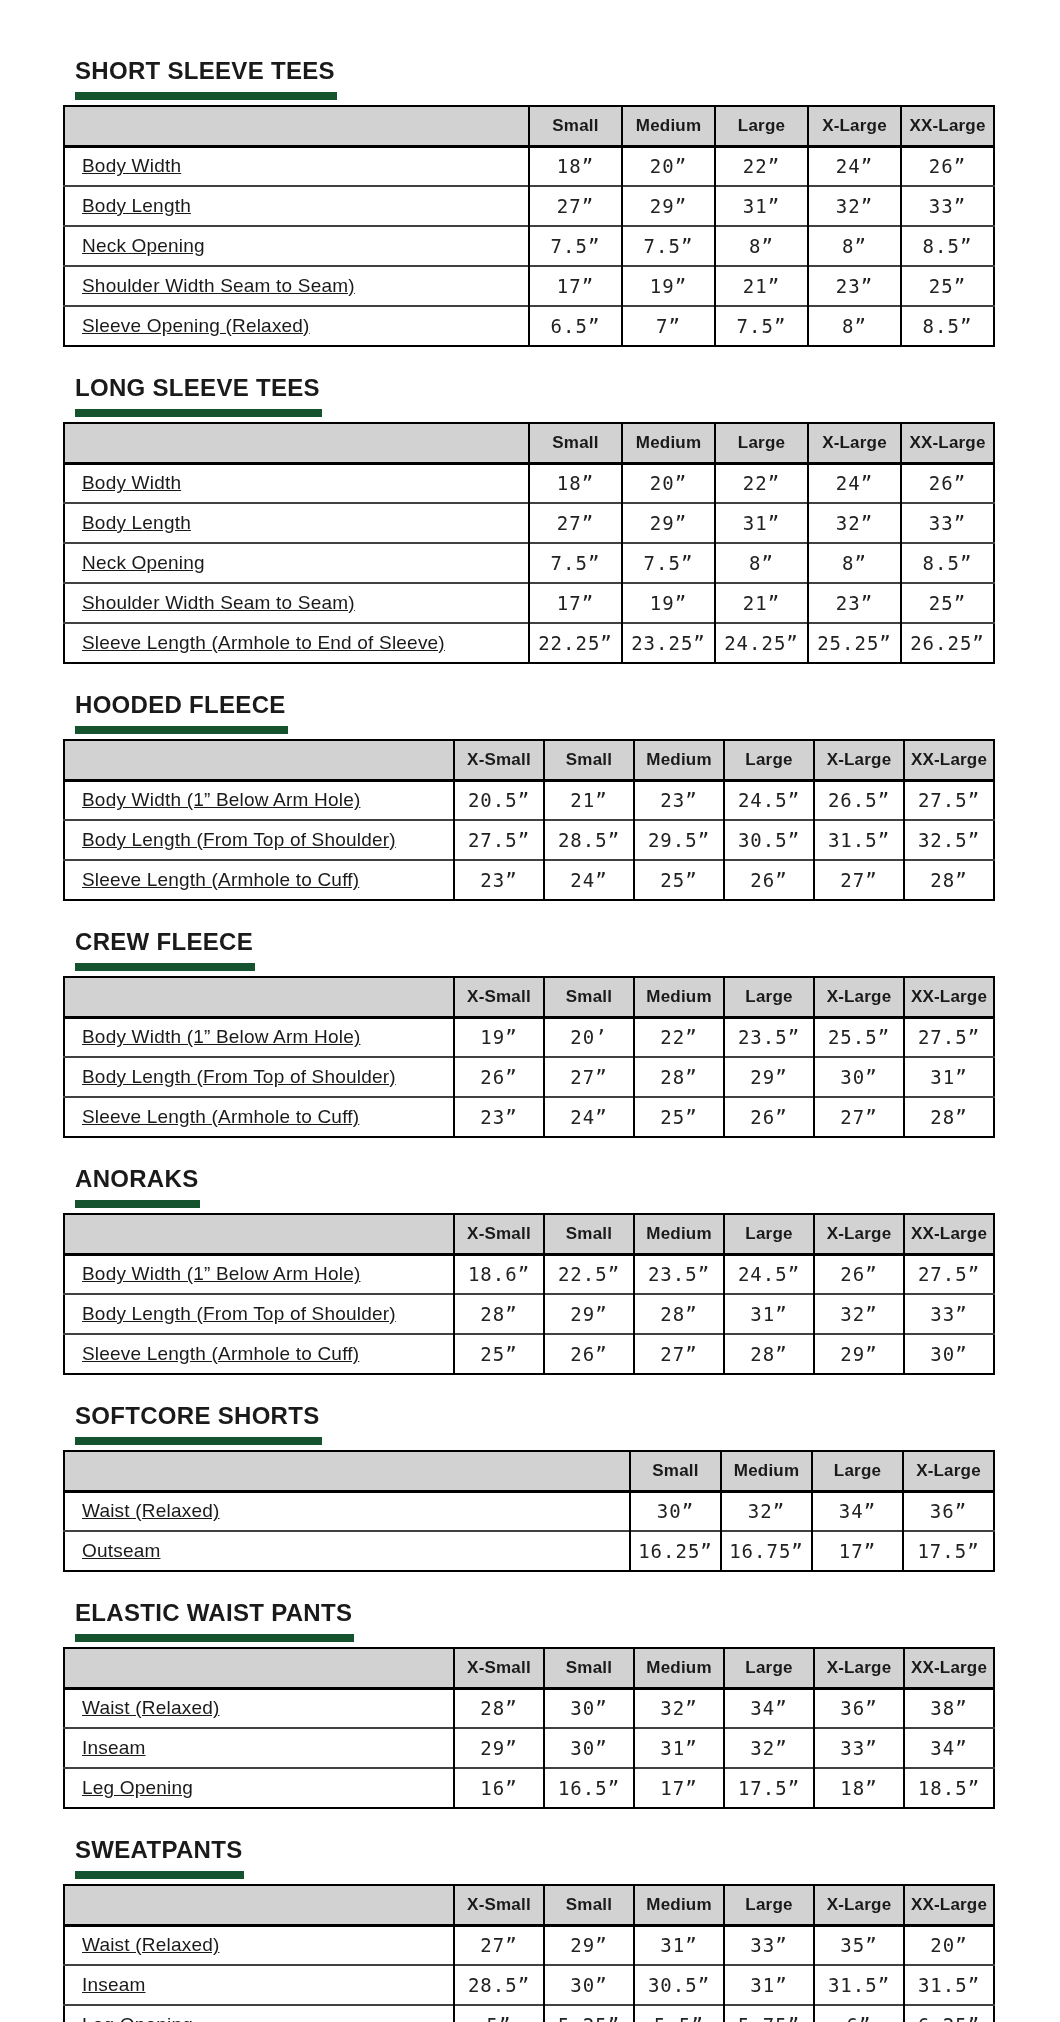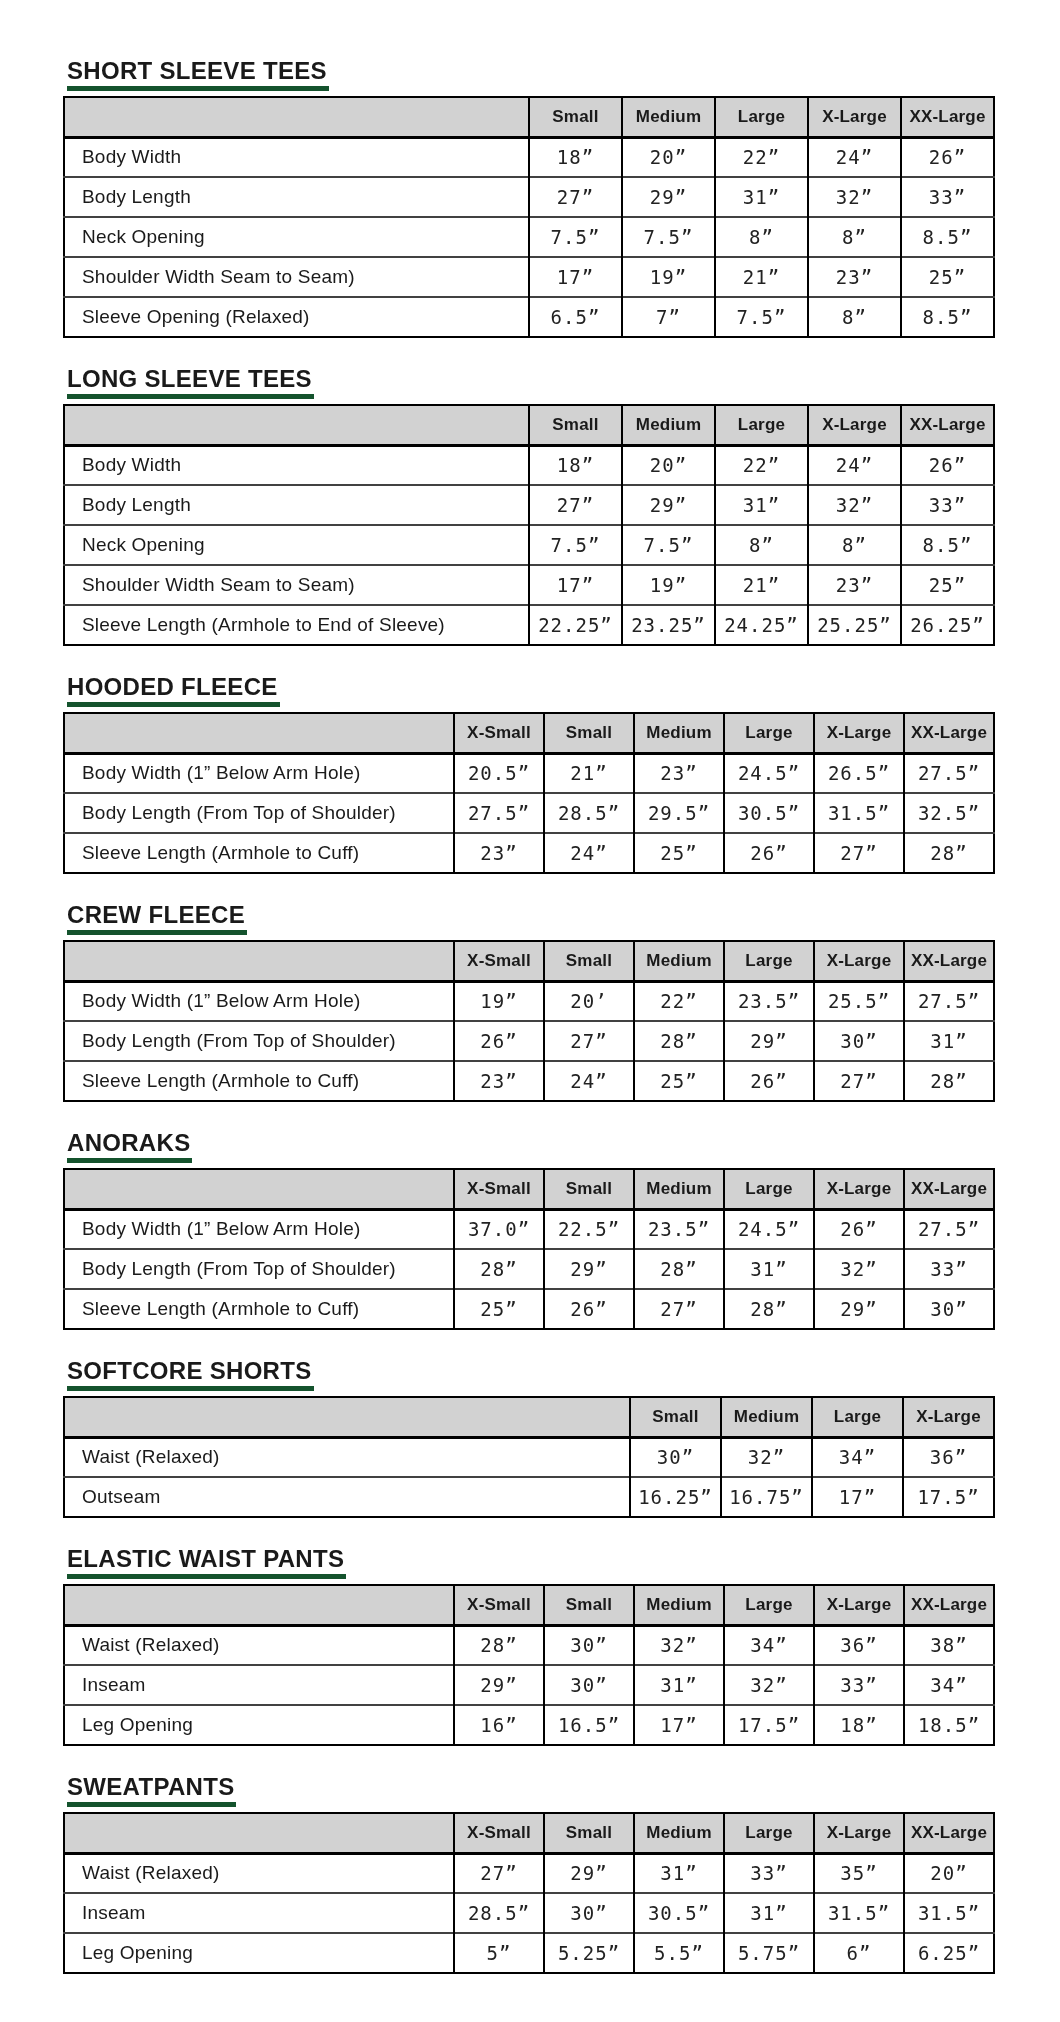--- a/index.html
+++ b/index.html
@@ -13,27 +13,27 @@
     width:1060px;
     box-sizing:border-box;
     padding:58px 67px 40px 63px;
     font-family:"Liberation Sans",sans-serif;
     color:var(--text);
     -webkit-font-smoothing:antialiased;
   }
   section.chart-section{margin:0 0 28px 0;}
   h2.section-title{
     display:table;
-    margin:0 0 5px 4px;
-    padding:0 2px 2px 0;
+    margin:0 0 5px 12px;
+    padding:0 2px 8px 0;
     font-size:24px;
     line-height:26px;
     font-weight:bold;
     letter-spacing:0.3px;
-    border-bottom:5px solid #14532d;
+    border-bottom:8px solid #14532d;
     white-space:nowrap;
   }
   table.size-table{
     border-collapse:collapse;
     table-layout:fixed;
     width:930px;
     border:2px solid var(--border-black);
   }
   .size-table th,.size-table td{
     box-sizing:border-box;
@@ -46,21 +46,21 @@
     border-bottom:3px solid var(--border-black);
     font-size:17px;
     font-weight:bold;
     text-align:center;
     letter-spacing:0.2px;
   }
   .size-table th + th,
   .size-table td + td{border-left:2px solid var(--border-black);}
   .size-table tbody td{height:40px;font-size:19px;}
   .size-table tbody tr:not(:first-child) td{border-top:2px solid var(--row-sep);}
-  td.row-label{text-align:left;padding-left:17px;letter-spacing:0.2px;}
+  td.row-label{text-align:left;padding-left:17px;letter-spacing:0.2px;text-decoration:underline;}
   td.size-value{
     text-align:center;
     font-family:"DejaVu Sans Mono",monospace;
     font-size:19px;
     letter-spacing:1px;
     color:#222222;
   }
   p.footnote{
     width:930px;
     margin:10px 0 0 0;
@@ -330,21 +330,21 @@
             <th>Small</th>
             <th>Medium</th>
             <th>Large</th>
             <th>X-Large</th>
             <th>XX-Large</th>
           </tr>
         </thead>
         <tbody>
           <tr>
             <td class="row-label">Body Width (1” Below Arm Hole)</td>
-            <td class="size-value">37.0”</td>
+            <td class="size-value">18.6”</td>
             <td class="size-value">22.5”</td>
             <td class="size-value">23.5”</td>
             <td class="size-value">24.5”</td>
             <td class="size-value">26”</td>
             <td class="size-value">27.5”</td>
           </tr>
           <tr>
             <td class="row-label">Body Length (From Top of Shoulder)</td>
             <td class="size-value">28”</td>
             <td class="size-value">29”</td>

